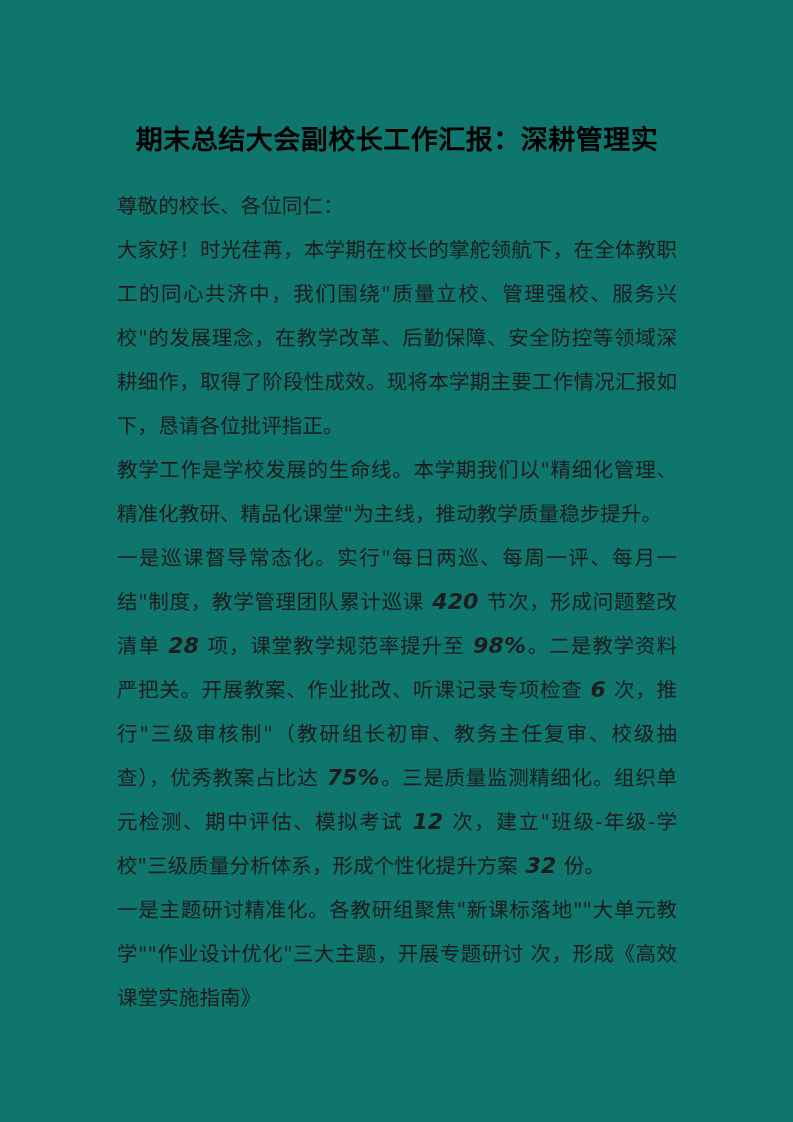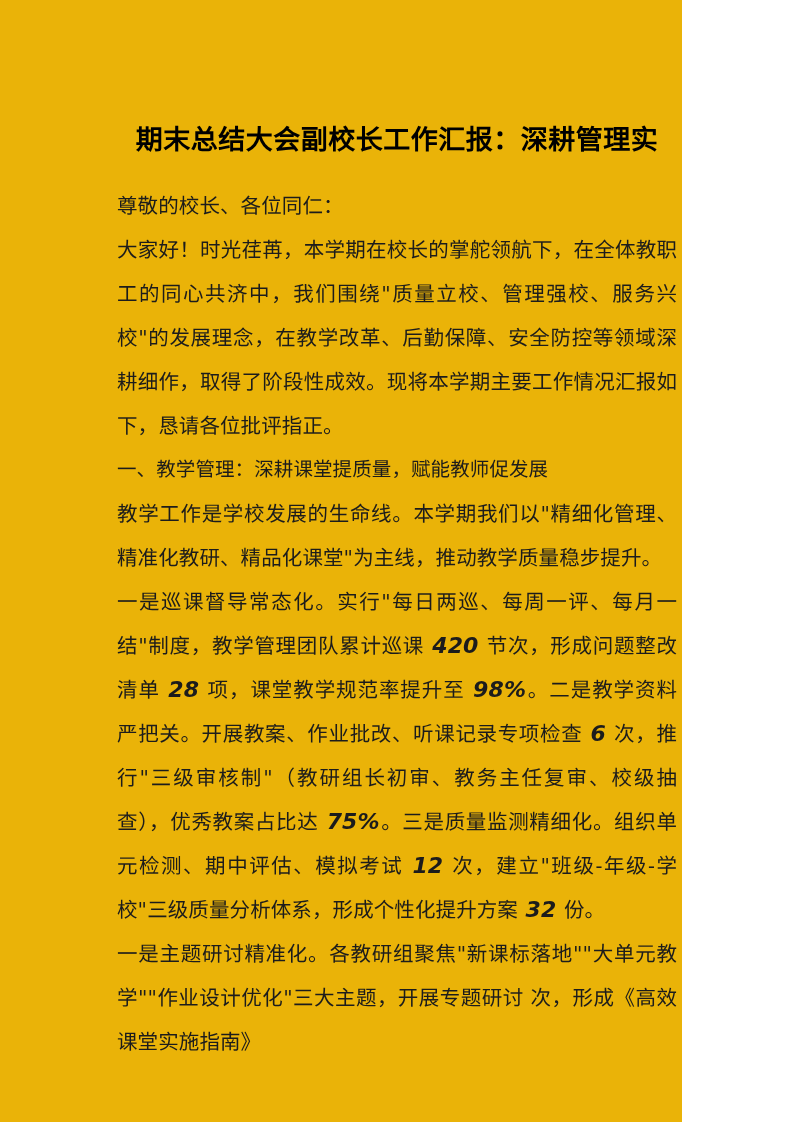--- a/index.html
+++ b/index.html
@@ -3,23 +3,23 @@
 <meta charset="utf-8">
 <title>期末总结大会副校长工作汇报</title>
 <style>
   html, body {
     margin: 0;
     padding: 0;
     background: #ffffff;
   }
   .page {
     position: relative;
-    width: 682px;
+    width: 793px;
     height: 1122px;
-    background: #eab308;
+    background: #0f766e;
     overflow: hidden;
     box-sizing: border-box;
     font-family: "DejaVu Serif", "Liberation Serif", serif;
     color: #1a1a1a;
   }
   .content {
     position: absolute;
     left: 117px;
     top: 118px;
     width: 560px;
@@ -67,21 +67,20 @@
   <div class="content">
 
     <h1 class="doc-title">
       <span>期末总结大会副校长工作汇报：深耕管理实</span><br>
     </h1>
 
     <p class="para">尊敬的校长、各位同仁：</p>
 
     <p class="para">大家好！时光荏苒，本学期在校长的掌舵领航下，在全体教职工的同心共济中，我们围绕"质量立校、管理强校、服务兴校"的发展理念，在教学改革、后勤保障、安全防控等领域深耕细作，取得了阶段性成效。现将本学期主要工作情况汇报如下，恳请各位批评指正。</p>
 
-    <p class="para heading-1">一、教学管理：深耕课堂提质量，赋能教师促发展</p>
 
     <p class="para">教学工作是学校发展的生命线。本学期我们以"精细化管理、精准化教研、精品化课堂"为主线，推动教学质量稳步提升。</p>
 
 
     <p class="para">一是巡课督导常态化。实行"每日两巡、每周一评、每月一结"制度，教学管理团队累计巡课 <span class="num">420</span> 节次，形成问题整改清单 <span class="num">28</span> 项，课堂教学规范率提升至 <span class="num">98%</span>。二是教学资料严把关。开展教案、作业批改、听课记录专项检查 <span class="num">6</span> 次，推行"三级审核制"（教研组长初审、教务主任复审、校级抽查），优秀教案占比达 <span class="num">75%</span>。三是质量监测精细化。组织单元检测、期中评估、模拟考试 <span class="num">12</span> 次，建立"班级-年级-学校"三级质量分析体系，形成个性化提升方案 <span class="num">32</span> 份。</p>
 
 
     <p class="para">一是主题研讨精准化。各教研组聚焦"新课标落地""大单元教学""作业设计优化"三大主题，开展专题研讨  次，形成《高效课堂实施指南》</p>
 
   </div>

